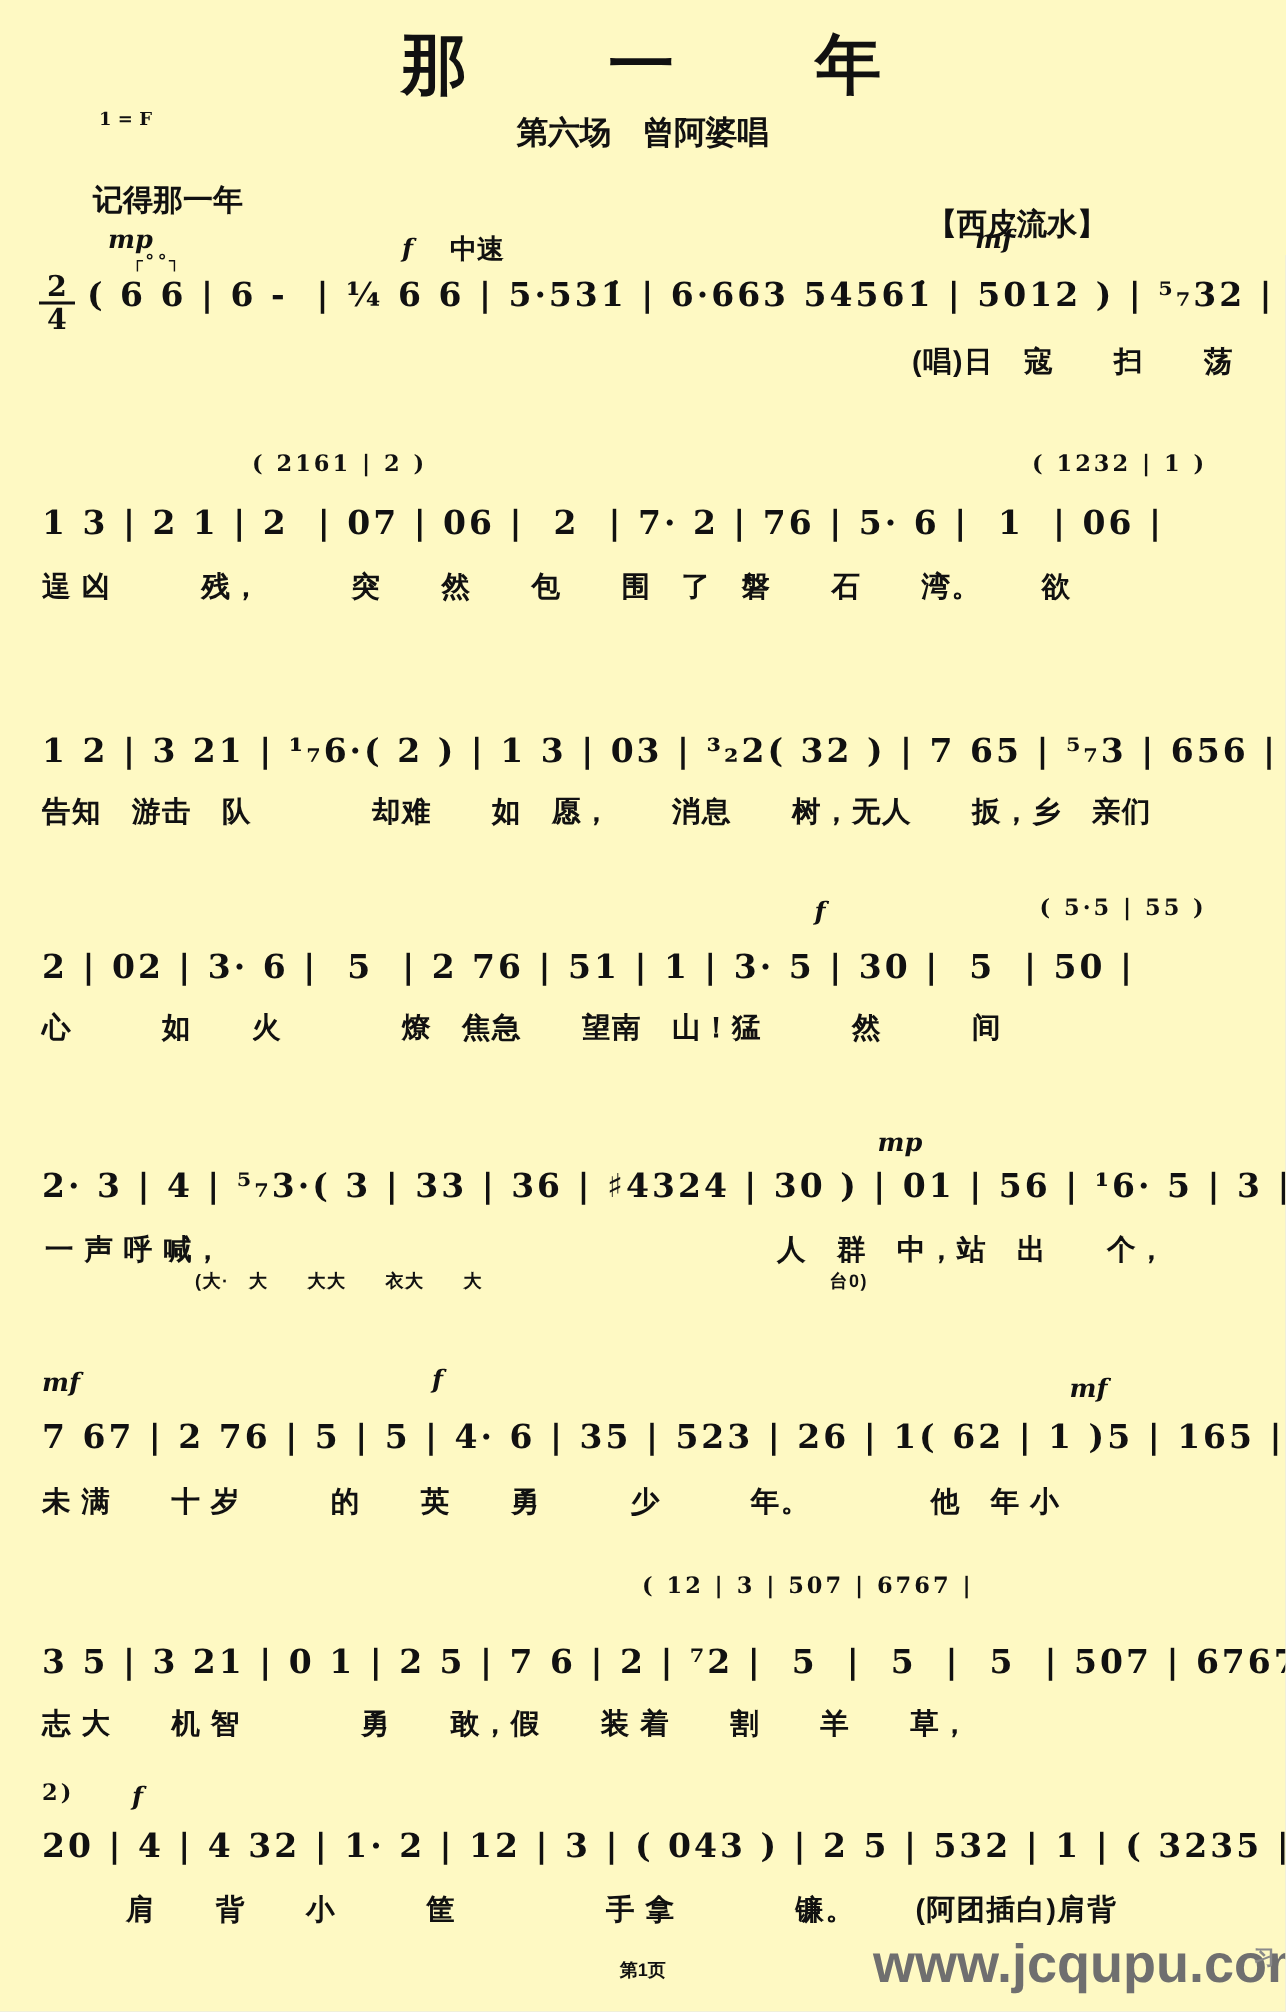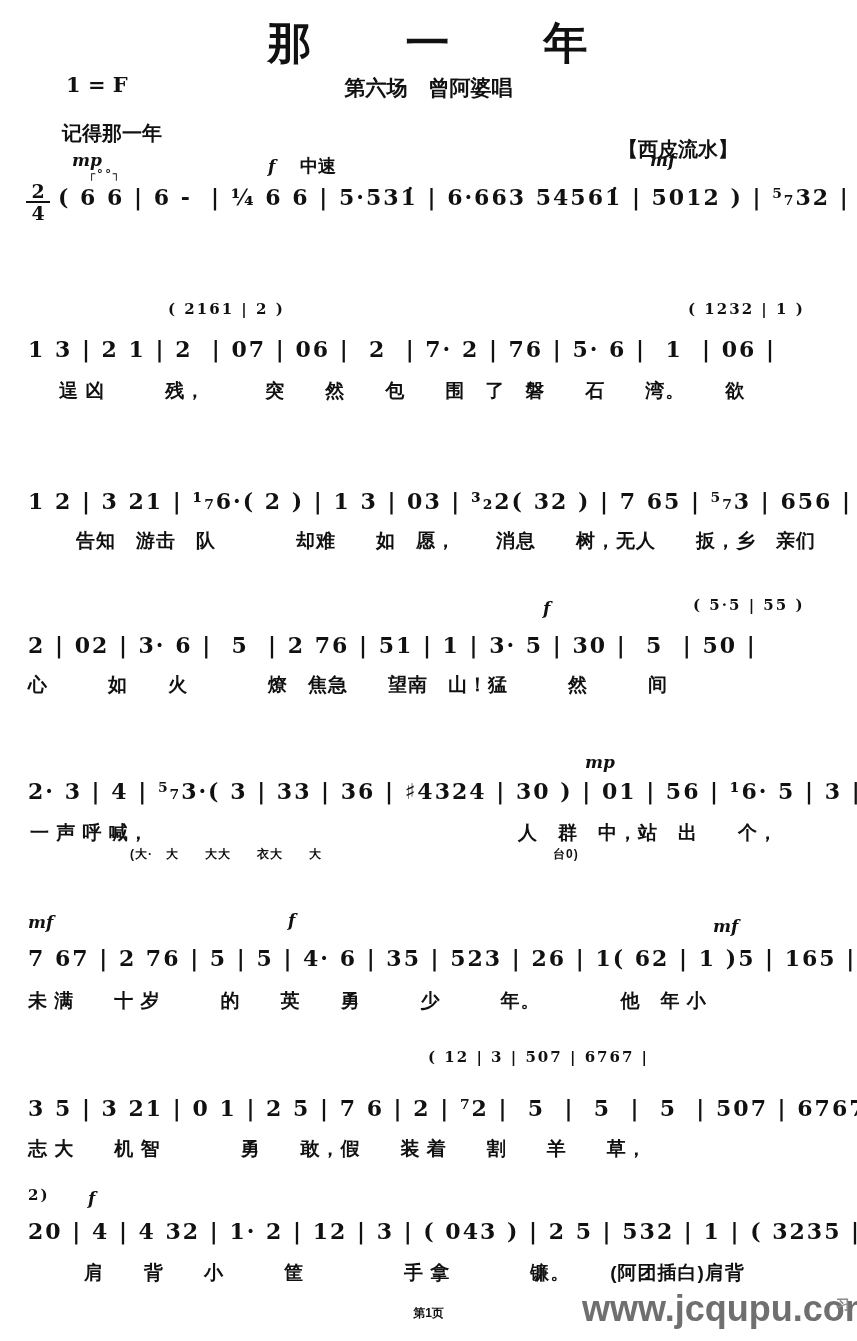--- a/index.html
+++ b/index.html
@@ -1,31 +1,31 @@
 <!DOCTYPE html>
 <html><head>
 <meta charset="utf-8">
 <style>
   html,body{margin:0;padding:0;background:#e8e8e8;}
   #page{
     position:relative;
     width:857px;height:1341px;
-    background:#ffffff;
+    background:#fef9c3;
     overflow:hidden;
     font-family:"Liberation Sans",sans-serif;
     color:#111;
   }
   .abs{position:absolute;white-space:pre;}
   
   .title{
     left:0;top:14px;width:857px;text-align:center;
     font-family:"DejaVu Serif",serif;
     font-size:44px;font-weight:bold;letter-spacing:2px;
   }
-  .key{left:66px;top:72px;font-family:"DejaVu Serif",serif;font-size:21px;font-weight:bold;}
+  .key{left:66px;top:72px;font-family:"DejaVu Serif",serif;font-size:12px;font-weight:bold;}
   .subtitle{left:0;top:74px;width:857px;text-align:center;font-size:21px;font-weight:bold;}
   .tempo{left:62px;top:120px;font-size:20px;font-weight:bold;}
   .mode{left:618px;top:136px;font-size:20px;font-weight:bold;}
   
   .timesig{position:absolute;width:24px;text-align:center;
     font-family:"DejaVu Serif",serif;font-size:19px;font-weight:bold;line-height:20px;}
   .timesig .tstop{border-bottom:2px solid #111;}
   .dyn{font-family:"DejaVu Serif",serif;font-style:italic;font-weight:bold;font-size:17px;}
   .cjk-ann{font-size:18px;font-weight:bold;}
   .orn{font-family:"DejaVu Sans Mono",monospace;font-size:12px;font-weight:bold;letter-spacing:1px;}
@@ -62,28 +62,29 @@
   <div class="abs dyn" style="left:72px;top:150px;">mp</div>
   <div class="abs orn" style="left:88px;top:167px;">┌°°┐</div>
   <div class="abs dyn" style="left:268px;top:156px;">f</div>
   <div class="abs cjk-ann" style="left:300px;top:154px;">中速</div>
   <div class="abs dyn" style="left:650px;top:150px;">mf</div>
   <div class="timesig" style="left:26px;top:181px;">
     <div class="tstop">2</div>
     <div>4</div>
   </div>
   <div class="abs note" style="left:58px;top:184px;">( 6 6 | 6 -  | ¼ 6 6 | 5·531̇ | 6·663 54561̇ | 5012 ) | ⁵₇32 | 35 | 06 | 61 |</div>
+  <div class="abs lyr" style="left:608px;top:228px;">(唱)日　寇　　扫　　荡</div>
 
   <div class="abs cue" style="left:168px;top:300px;">( 2161 | 2 )</div>
   <div class="abs cue" style="left:688px;top:300px;">( 1232 | 1 )</div>
   <div class="abs note" style="left:28px;top:336px;">1 3 | 2 1 | 2  | 07 | 06 |  2  | 7· 2 | 76 | 5· 6 |  1  | 06 |</div>
-  <div class="abs lyr" style="left:28px;top:378px;margin-left:31px;">逞 凶　　　残，　　　突　　然　　包　　围　了　磐　　石　　湾。　　欲</div>
+  <div class="abs lyr" style="left:28px;top:378px;">逞 凶　　　残，　　　突　　然　　包　　围　了　磐　　石　　湾。　　欲</div>
 
   <div class="abs note" style="left:28px;top:488px;">1 2 | 3 21 | ¹₇6·( 2 ) | 1 3 | 03 | ³₂2( 32 ) | 7 65 | ⁵₇3 | 656 | 1 7 | 65 |</div>
-  <div class="abs lyr" style="left:28px;top:528px;margin-left:48px;">告知　游击　队　　　　却难　　如　愿，　　消息　　树，无人　　扳，乡　亲们</div>
+  <div class="abs lyr" style="left:28px;top:528px;">告知　游击　队　　　　却难　　如　愿，　　消息　　树，无人　　扳，乡　亲们</div>
 
   <div class="abs dyn" style="left:543px;top:598px;">f</div>
   <div class="abs cue" style="left:693px;top:596px;">( 5·5 | 55 )</div>
   <div class="abs note" style="left:28px;top:632px;">2 | 02 | 3· 6 |  5  | 2 76 | 51 | 1 | 3· 5 | 30 |  5  | 50 |</div>
   <div class="abs lyr" style="left:28px;top:672px;">心　　　如　　火　　　　燎　焦急　　望南　山！猛　　　然　　　间</div>
 
   <div class="abs dyn" style="left:585px;top:752px;">mp</div>
   <div class="abs note" style="left:28px;top:778px;">2· 3 | 4 | ⁵₇3·( 3 | 33 | 36 | ♯4324 | 30 ) | 01 | 56 | ¹6· 5 | 3 |</div>
   <div class="abs lyr" style="left:30px;top:820px;">一 声 呼 喊，</div>
   <div class="abs lyr" style="left:518px;top:820px;">人　群　中，站　出　　个，</div>

